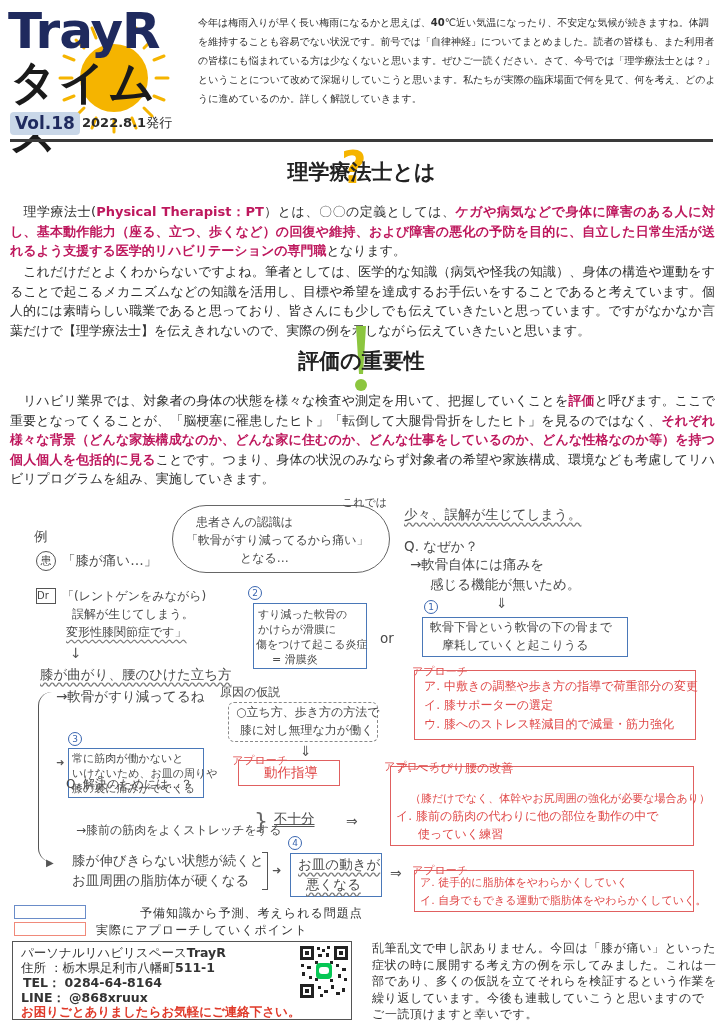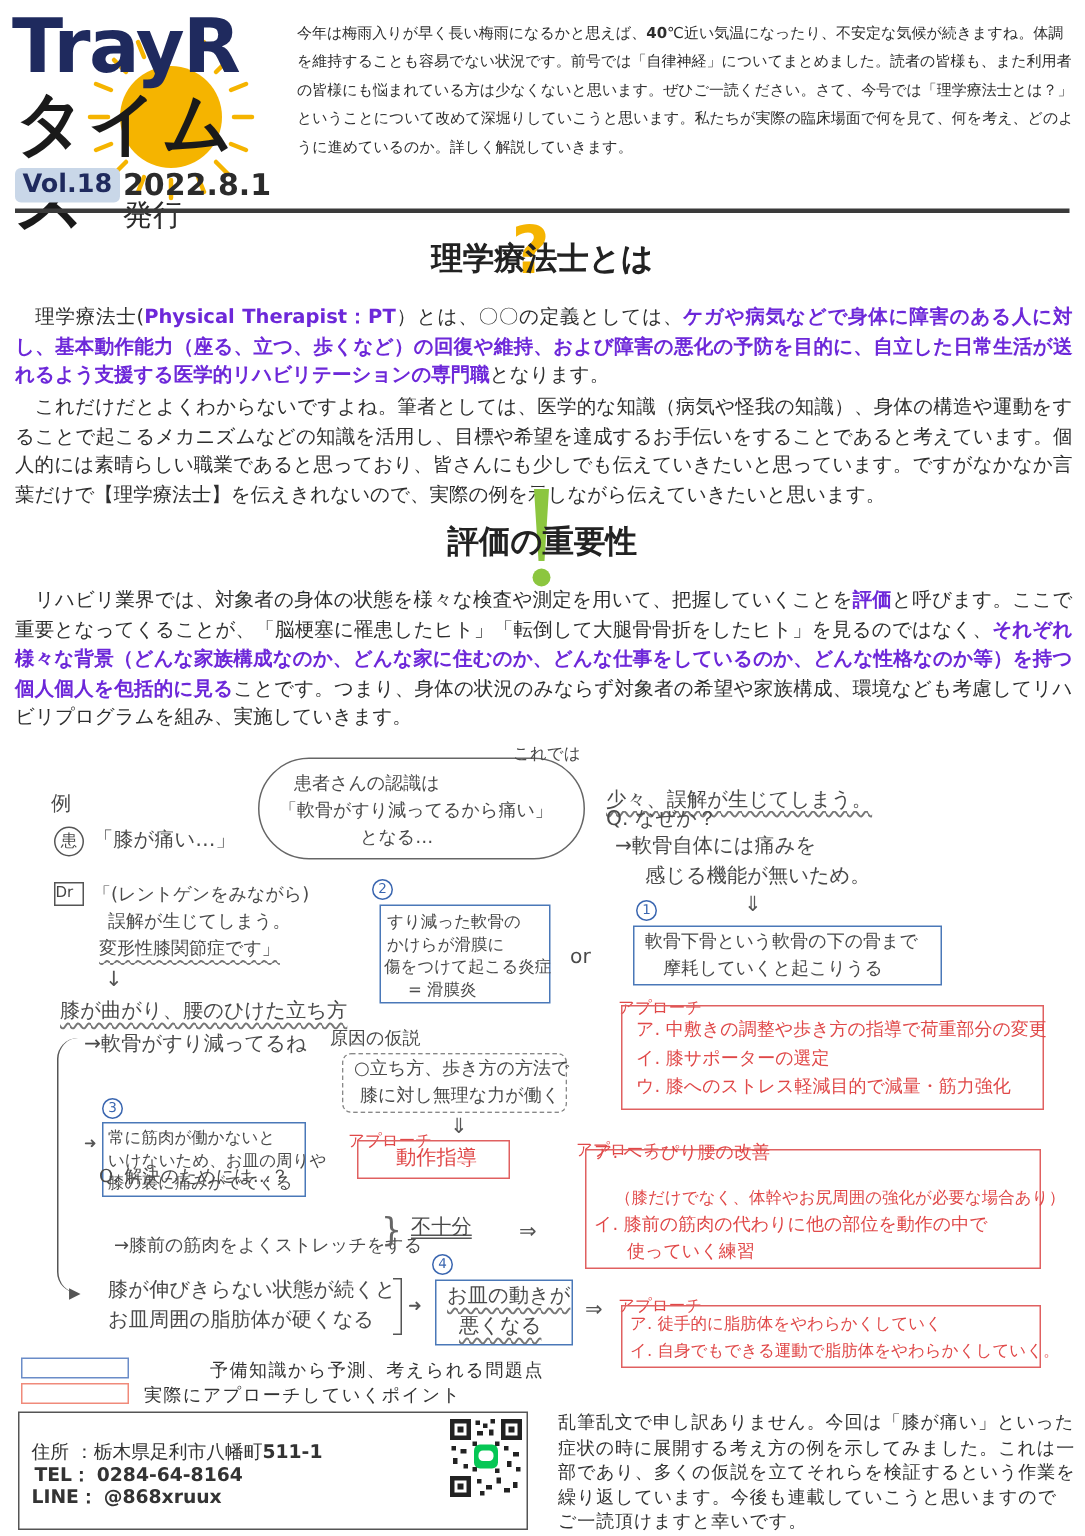--- a/index.html
+++ b/index.html
@@ -5,36 +5,36 @@
   * { box-sizing: border-box; margin: 0; padding: 0; }
   html, body { width: 723px; height: 1024px; background: #ffffff; overflow: hidden; }
   body { position: relative; font-family: "DejaVu Sans", "Liberation Sans", sans-serif; color: #2b2b2b; }
 
   
   .masthead { position: absolute; left: 0; top: 0; width: 200px; height: 138px; }
   .sun { position: absolute; left: 58px; top: 22px; width: 112px; height: 112px; }
   .logo-title { position: absolute; left: 8px; top: 4px; font-family: "DejaVu Sans", sans-serif; font-weight: bold; font-size: 50px; letter-spacing: -1px; color: #1f2a5e; line-height: 54px; }
   .logo-sub { position: absolute; left: 10px; top: 56px; font-family: "DejaVu Sans", sans-serif; font-weight: bold; font-size: 46px; color: #1a1a1a; line-height: 52px; letter-spacing: 2px; }
   .vol-badge { position: absolute; left: 10px; top: 112px; background: #c9d7e8; border-radius: 4px; padding: 1px 5px; font-family: "DejaVu Sans", sans-serif; font-weight: bold; font-size: 17px; color: #1f2a5e; line-height: 21px; }
-  .issue-date { position: absolute; left: 82px; top: 113px; font-size: 20px; font-weight: bold; color: #2b2b2b; line-height: 20px; }
+  .issue-date { position: absolute; left: 82px; top: 113px; font-size: 13px; font-weight: bold; color: #2b2b2b; line-height: 20px; }
   .issue-date .hk { font-weight: normal; }
 
   .intro { position: absolute; left: 198px; top: 13px; width: 518px; font-size: 10px; line-height: 19px; color: #2e2e2e; }
   .intro b { font-weight: bold; }
 
   .divider { position: absolute; left: 10px; top: 139px; width: 703px; height: 3px; background: #3a3a3a; }
 
   
   .section-heading { position: absolute; left: 0; width: 723px; text-align: center; font-size: 21px; font-weight: bold; color: #222; }
   .qmark { position: absolute; left: 341px; top: 146px; font-size: 44px; font-weight: bold; color: #f5b400; line-height: 44px; }
   .emark { position: absolute; left: 354px; top: 326px; width: 14px; height: 66px; }
 
   .para { position: absolute; left: 10px; width: 705px; font-size: 13px; line-height: 19.5px; color: #2e2e2e; text-align: justify; }
   .para .ind { display: inline-block; width: 1em; }
-  .para b { font-weight: bold; color: #6d28d9; }
+  .para b { font-weight: bold; color: #be185d; }
 
   
   .hw { position: absolute; font-family: "DejaVu Sans", sans-serif; font-size: 12px; line-height: 17px; color: #4a4a4a; white-space: nowrap; }
   .hw.red { color: #e04848; }
   .hw.sm { font-size: 11px; }
   .hw.lg { font-size: 13.5px; }
   .wavy { text-decoration: underline wavy #777; text-underline-offset: 3px; }
   .box-blue { position: absolute; border: 1.5px solid #4a78b8; }
   .box-red { position: absolute; border: 1.2px solid #e06060; }
   .circle-num { position: absolute; width: 14px; height: 14px; border: 1.3px solid #3a66b0; border-radius: 50%; font-size: 9px; line-height: 12px; text-align: center; color: #3a66b0; }
@@ -115,21 +115,21 @@
   <div class="hw" style="left:72px;top:606px;">誤解が生じてしまう。</div>
   <div class="hw wavy" style="left:66px;top:624px;">変形性膝関節症です」</div>
   <div class="arrow" style="left:70px;top:646px;">↓</div>
 
   <div class="bubble"></div>
   <div class="hw" style="left:196px;top:514px;">患者さんの認識は</div>
   <div class="hw" style="left:186px;top:532px;">「軟骨がすり減ってるから痛い」</div>
   <div class="hw" style="left:240px;top:550px;">となる…</div>
 
   <div class="hw sm" style="left:342px;top:494px;">これでは</div>
-  <div class="hw lg wavy" style="left:404px;top:506px;margin-top:19px;">少々、誤解が生じてしまう。</div>
+  <div class="hw lg wavy" style="left:404px;top:506px;">少々、誤解が生じてしまう。</div>
   <div class="hw lg" style="left:404px;top:538px;">Q. なぜか？</div>
   <div class="hw lg" style="left:410px;top:556px;">→軟骨自体には痛みを</div>
   <div class="hw lg" style="left:430px;top:576px;">感じる機能が無いため。</div>
   <div class="arrow" style="left:496px;top:596px;">⇓</div>
 
   <div class="circle-num" style="left:424px;top:600px;">1</div>
   <div class="box-blue" style="left:422px;top:617px;width:206px;height:40px;"></div>
   <div class="hw" style="left:430px;top:619px;">軟骨下骨という軟骨の下の骨まで</div>
   <div class="hw" style="left:442px;top:637px;">摩耗していくと起こりうる</div>
 
@@ -198,23 +198,25 @@
   <div class="hw red sm" style="left:420px;top:874px;">ア. 徒手的に脂肪体をやわらかくしていく</div>
   <div class="hw red sm" style="left:420px;top:892px;">イ. 自身でもできる運動で脂肪体をやわらかくしていく。</div>
 </div>
 
 <div class="legend-swatch" style="top:905px;border-color:#6a8cc8;"></div>
 <div class="legend-text" style="top:906px;margin-left:44px;">予備知識から予測、考えられる問題点</div>
 <div class="legend-swatch" style="top:922px;border-color:#f08a7a;"></div>
 <div class="legend-text" style="top:923px;">実際にアプローチしていくポイント</div>
 
 <div class="contact">
+  <div class="contact-line" style="top:3px;"><span>パーソナルリハビリスペース</span><b>TrayR</b></div>
   <div class="contact-line" style="top:18px;"><span>住所 ：</span><span>栃木県足利市八幡町</span><b>511-1</b></div>
   <div class="contact-line" style="top:33px;left:10px;"><b>TEL：</b> <b>0284-64-8164</b></div>
   <div class="contact-line" style="top:48px;"><b>LINE：</b> <b>@868xruux</b></div>
+  <div class="contact-line contact-cta" style="top:62px;">お困りごとありましたらお気軽にご連絡下さい。</div>
 </div>
 
 <svg class="qr" viewBox="0 0 52 56">
   <rect x="0" y="0" width="52" height="56" fill="#fff"></rect>
   <g fill="#222">
     <rect x="2" y="2" width="14" height="14"></rect>
       <rect x="5" y="5" width="8" height="8" fill="#fff"></rect>
       <rect x="7" y="7" width="4" height="4"></rect>
     <rect x="36" y="2" width="14" height="14"></rect>
       <rect x="39" y="5" width="8" height="8" fill="#fff"></rect>

